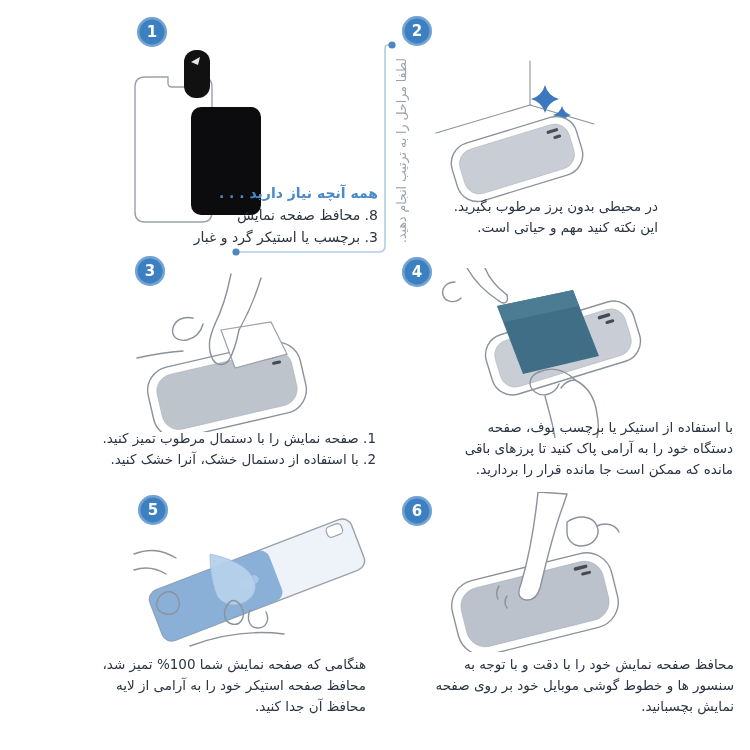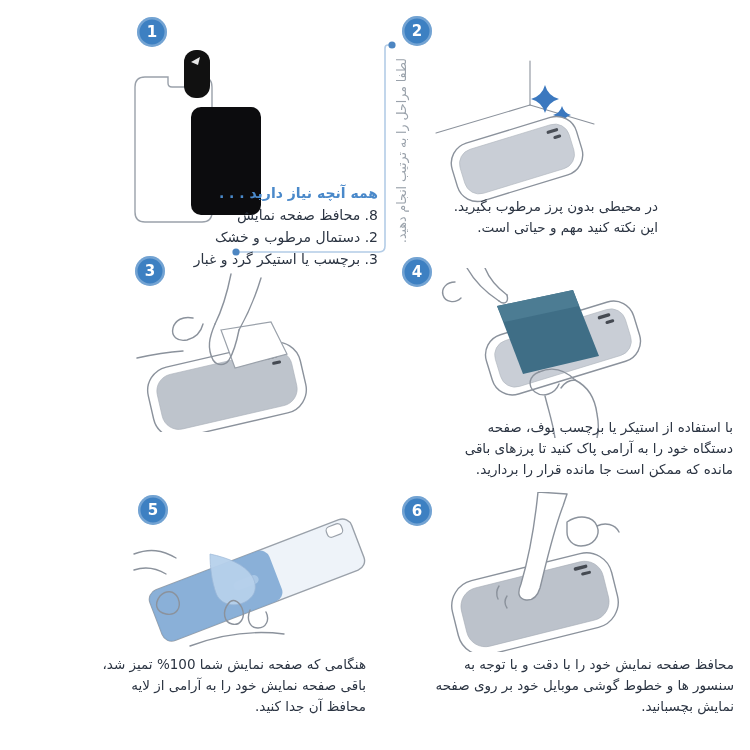--- a/index.html
+++ b/index.html
@@ -45,21 +45,20 @@
   <div class="badge" style="left:137px;top:17px;">1</div>
   <svg width="150" height="190" viewBox="0 0 150 190" style="left:125px;top:42px;">
     <path d="M20,35 L43,35 L43,41 Q43,45 47,45 L59,45 Q63,45 63,41 L63,35 L77,35 Q87,35 87,45 L87,170 Q87,180 77,180 L20,180 Q10,180 10,170 L10,45 Q10,35 20,35 Z" fill="#ffffff" stroke="#9aa1aa" stroke-width="1.4"></path>
     <rect x="66" y="65" width="70" height="108" rx="10" fill="#0c0c0e"></rect>
     <rect x="59" y="8" width="26" height="48" rx="12" fill="#111111"></rect>
     <path d="M66,20 L75,15 L73,23 Z" fill="#ffffff" opacity="0.9"></path>
   </svg>
   <div class="cap cap1" style="right:372px;top:134px;">
     <div class="hd">همه آنچه نیاز دارید . . .</div>
     <div>8. محافظ صفحه نمایش</div>
-    <div>2. دستمال مرطوب و خشک</div>
     <div>3. برچسب یا استیکر گرد و غبار</div>
   </div>
 
   <div class="badge" style="left:402px;top:16px;">2</div>
   <svg width="270" height="155" viewBox="0 0 270 155" style="left:412px;top:55px;">
     <g>
       <path class="ln thin" d="M118,6 L118,50"></path>
       <path class="ln thin" d="M118,50 L24,78"></path>
       <path class="ln thin" d="M118,50 L182,69"></path>
     </g>
@@ -87,20 +86,24 @@
     </g>
     <path d="M86,58 L136,50 L152,82 L100,96 Z" fill="#ffffff" stroke="#9aa1aa" stroke-width="1.2"></path>
     <g>
       <path class="ln" d="M96,2 C92,22 88,36 80,52"></path>
       <path class="ln" d="M126,6 C120,26 114,40 104,58"></path>
       <path class="ln" d="M80,52 C74,66 72,76 78,88 C82,94 90,94 94,88 C100,78 102,68 104,58"></path>
       <path class="ln" d="M58,46 C48,44 40,48 38,56 C36,64 42,70 52,68 C60,66 66,60 68,52"></path>
       <path class="ln" d="M2,86 C20,82 34,80 48,79"></path>
     </g>
   </svg>
+  <div class="cap" style="right:374px;top:428px;">
+    <div>1. صفحه نمایش را با دستمال مرطوب تمیز کنید.</div>
+    <div>2. با استفاده از دستمال خشک، آنرا خشک کنید.</div>
+  </div>
 
   <div class="badge" style="left:402px;top:257px;">4</div>
   <svg width="250" height="170" viewBox="0 0 250 170" style="left:425px;top:268px;">
     <g transform="translate(138,80) rotate(-17)">
       <rect x="-77" y="-31" width="154" height="62" rx="21" fill="#ffffff" stroke="#8b929c" stroke-width="1.4"></rect>
       <rect x="-68" y="-24" width="136" height="48" rx="15" fill="#c9ced6" stroke="#b2b8c0" stroke-width="0.6"></rect>
       <rect x="42" y="-20" width="13" height="3.4" rx="1.7" fill="#454a52"></rect>
       <rect x="48" y="-13" width="9" height="3" rx="1.5" fill="#454a52"></rect>
     </g>
     <path d="M72,38 L148,22 L174,88 L98,106 Z" fill="#3f6e86"></path>
@@ -138,21 +141,21 @@
       <path class="ln" d="M2,42 C18,36 30,38 44,46"></path>
       <path class="ln" d="M2,58 C14,54 24,56 34,62"></path>
       <path class="ln" d="M28,84 C22,92 24,100 34,102 C44,104 50,96 46,86 C42,78 34,78 28,84"></path>
       <path class="ln" d="M96,92 C90,100 92,110 100,112 C108,114 114,106 110,96 C106,88 100,86 96,92"></path>
       <path class="ln" d="M118,98 C114,108 118,116 126,116 C134,116 138,108 134,100"></path>
       <path class="ln" d="M58,134 C90,122 120,118 152,122"></path>
     </g>
   </svg>
   <div class="cap" style="right:384px;top:654px;">
     <div>هنگامی که صفحه نمایش شما 100% تمیز شد،</div>
-    <div>باقی صفحه نمایش خود را به آرامی از لایه</div>
+    <div>محافظ صفحه استیکر خود را به آرامی از لایه</div>
     <div>محافظ آن جدا کنید.</div>
   </div>
 
   <div class="badge" style="left:402px;top:496px;">6</div>
   <svg width="250" height="160" viewBox="0 0 250 160" style="left:425px;top:492px;">
     <g transform="translate(110,112) rotate(-14)">
       <rect x="-82" y="-38" width="164" height="76" rx="26" fill="#ffffff" stroke="#8b929c" stroke-width="1.4"></rect>
       <rect x="-73" y="-30" width="146" height="60" rx="19" fill="#bcc2cb" stroke="#a8aeb7" stroke-width="0.6"></rect>
       <rect x="46" y="-26" width="14" height="3.5" rx="1.7" fill="#454a52"></rect>
       <rect x="52" y="-19" width="10" height="3" rx="1.5" fill="#454a52"></rect>

